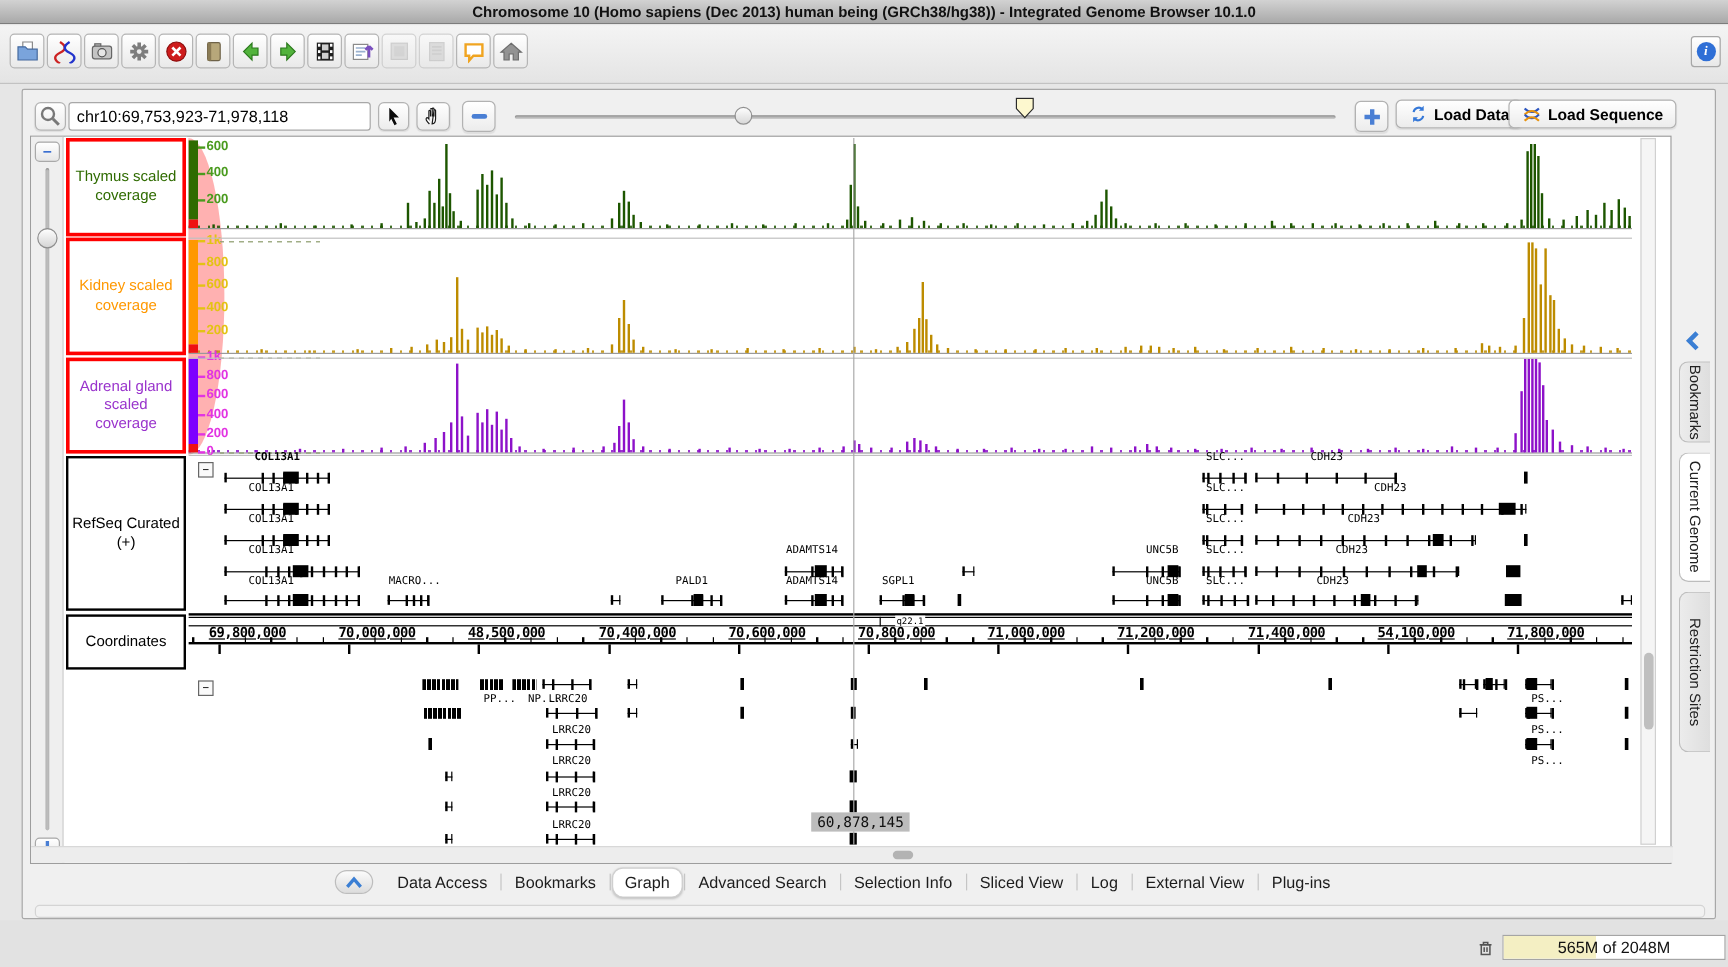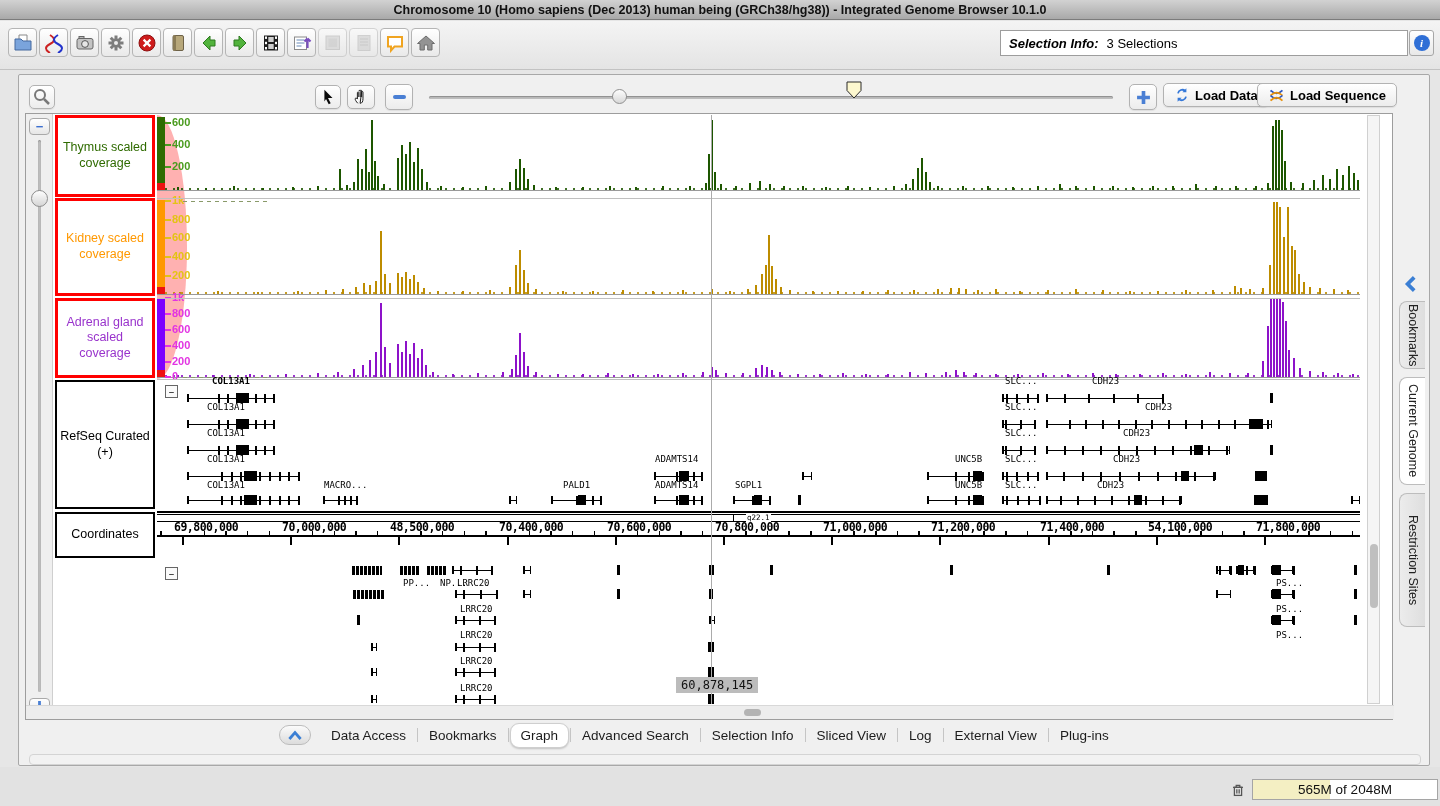--- a/index.html
+++ b/index.html
@@ -54,21 +54,21 @@
     background:linear-gradient(#fefefe,#d5d5d5); border:1px solid #8e8e8e; }
   .labelcol { position:absolute; left:28px; top:0; width:102px; height:605px; background:#fff; }
   .tlbox { position:absolute; left:1px; width:100px; background:#fff; display:flex;
     align-items:center; justify-content:center; text-align:center; font-size:12.5px;
     line-height:1.25; padding:2px; }
   .graph { position:absolute; left:131px; top:1px; width:1203px; height:589px;
     background:#fff; overflow:hidden; }
   .genelabel { position:absolute; font-family:"DejaVu Sans Mono",monospace; font-size:9px;
     white-space:nowrap; color:#000; line-height:10px; }
   .coordnum { position:absolute; font-family:"DejaVu Sans Mono",monospace; font-size:11.5px;
-    font-weight:bold; letter-spacing:-0.5px; white-space:nowrap; }
+    font-weight:bold; letter-spacing:-0.5px; white-space:nowrap;text-decoration:underline; }
   .vscroll { position:absolute; left:1341px; top:1px; width:13px; height:589px;
     background:#f5f5f5; border:1px solid #d0d0d0; }
   .vscrollthumb { position:absolute; left:1.5px; width:8px; border-radius:4px; background:#bfbfbf; }
   .hstrip { position:absolute; left:0; top:591px; width:1368px; height:14px; background:#ededed;
     border-top:1px solid #d8d8d8; }
   .pillhandle { position:absolute; width:17px; height:7px; border-radius:4px; background:#b3b3b3; }
   
   .sidetabs { position:absolute; left:1380px; top:38px; width:30px; height:608px; }
   .stab { position:absolute; left:0; width:26px; border:1px solid #bdbdbd; border-right:none;
     border-radius:8px 0 0 8px; background:linear-gradient(90deg,#ececec,#dedede);
@@ -191,36 +191,35 @@
         <svg width="20" height="20" viewBox="0 0 20 20">
           <path d="M3 4h14v9.5H9.5L6 17.5v-4H3z" fill="#fff" stroke="#f0a420" stroke-width="2"></path>
         </svg>
       </div>
       <div class="tbtn" style="left: 411px;">
         <svg width="20" height="20" viewBox="0 0 20 20">
           <path d="M10 3l8.5 7.5H16V17h-4.3v-5H8.3v5H4V10.5H1.5z" fill="#939393" stroke="#6d6d6d"></path>
         </svg>
       </div>
     </div>
-  <div class="selinfo">
-    <span class="lab">Selection Info:</span>
-    <span>3 Selections</span>
-  </div>
   <div class="infobtn">
     <div class="infoglyph">i</div>
   </div>
 </div>
 
 <div class="panel">
 
   <div class="navbtn" style="left:10px;top:10px;width:26px;">
     <svg width="20" height="20" viewBox="0 0 20 20">
         <circle cx="8" cy="8" r="5" fill="none" stroke="#787878" stroke-width="2"></circle>
         <path d="M12 12l5 5" stroke="#787878" stroke-width="2.5"></path>
       </svg>
+  </div>
+  <div class="locfield">
+    <span>chr10:69,753,923-71,978,118</span>
   </div>
   <div class="navbtn" style="left:296px;top:10px;width:26px;">
     <svg width="18" height="18" viewBox="0 0 20 20">
         <path d="M6 2l9 9h-5l3 6-2.2 1.1-3-6L6 15z" fill="#0a0a0a"></path>
       </svg>
   </div>
   <div class="navbtn" style="left:328px;top:10px;width:28px;">
     <svg width="18" height="18" viewBox="0 0 20 20">
         <path d="M6.5 17c-1.8-1.8-3.6-4.6-2.8-5.5.6-.7 1.8 0 2.3.8V5.2c0-1.1 1.5-1.1 1.5 0V10m0-6.5c0-1.1 1.6-1.1 1.6 0V10m0-6.8c0-1.1 1.6-1.1 1.6 0V10m0-5.4c0-1 1.5-1 1.5 0V12c0 3-1 5-3.2 5z" fill="#fff" stroke="#1a1a1a" stroke-width="1.1"></path>
       </svg>

